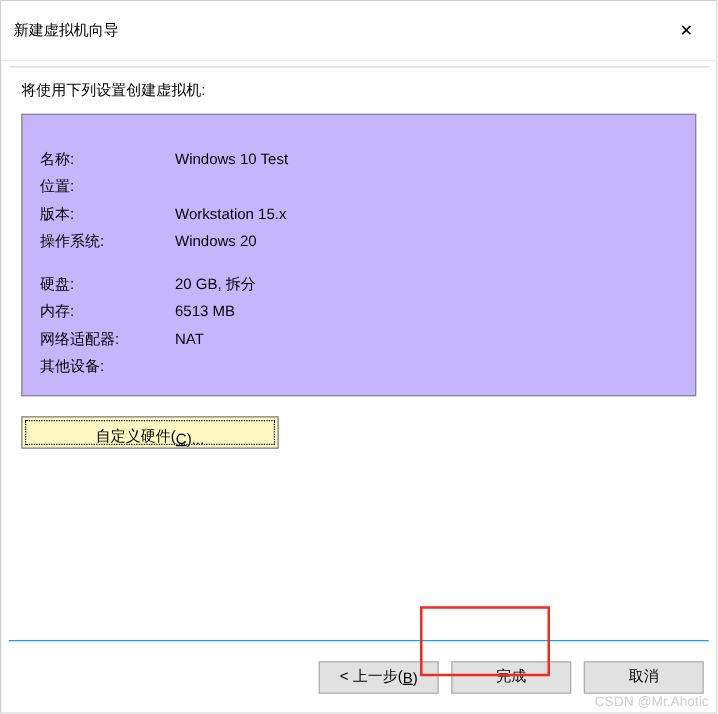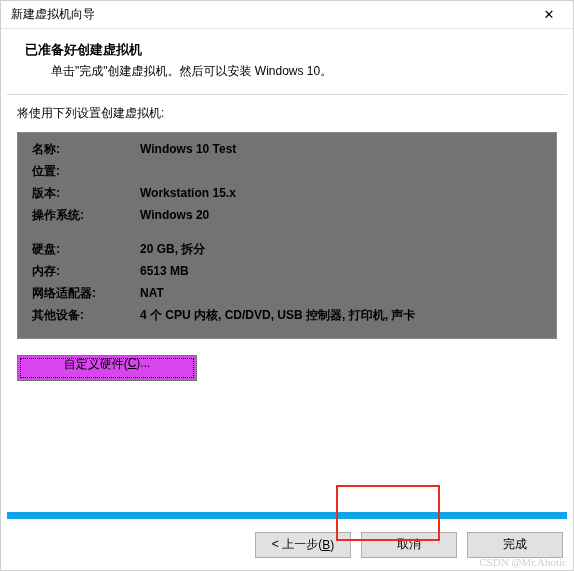--- a/index.html
+++ b/index.html
@@ -13,21 +13,21 @@
   }
   .window {
     width: 574px; height: 571px;
     border: 1px solid #cfcfcf;
     background: #ffffff;
     display: flex;
     flex-direction: column;
     position: relative;
   }
   .titlebar {
-    height: 28px;
+    height: 48px;
     display: flex;
     align-items: center;
     justify-content: space-between;
     padding: 0 10px;
     background: #ffffff;
     border-bottom: 1px solid #e5e5e5;
   }
   .titlebar .title {
     font-size: 12px;
     color: #000;
@@ -59,50 +59,49 @@
   .body {
     padding: 10px 16px 0 16px;
     flex: 1;
   }
   .intro {
     font-size: 12px;
     margin-bottom: 10px;
   }
   .panel {
     border: 1px solid #828790;
-    background: #737373;
-    padding: 5px 14px 12px 14px;
-    font-weight: bold;
+    background: #c4b5fd;
+    padding: 24px 14px 12px 14px;
   }
   .row {
     display: flex;
     line-height: 22px;
     font-size: 12px;
   }
   .row .label {
     width: 108px;
   }
   .gap { height: 12px; }
   .custom-btn {
     margin-top: 16px;
-    width: 180px;
+    width: 206px;
     height: 26px;
     border: 1px solid #7a7a7a;
     outline: 1px dotted #000;
     outline-offset: -4px;
-    background: #d946ef;
-    font-size: 12px;
-    display: flex;
-    align-items: flex-start;
+    background: #fef9c3;
+    font-size: 12px;
+    display: flex;
+    align-items: flex-end;
     justify-content: center;
   }
   .custom-btn .u { text-decoration: underline; }
   .footer {
     height: 58px;
-    border-top: 7px solid #0ea5e9;
+    border-top: 1px solid #0ea5e9;
     margin: 0 6px;
     display: flex;
     align-items: center;
     justify-content: flex-end;
     gap: 10px;
     padding-right: 4px;
   }
   .btn {
     width: 96px;
     height: 26px;
@@ -118,36 +117,32 @@
     position: absolute;
     border: 2px solid #ee2a24;
     pointer-events: none;
   }
   .watermark {
     position: absolute;
     right: 6px;
     bottom: 2px;
     font-size: 11px;
     color: #cfcfcf;
-    font-family: Liberation Serif, serif;
+    font-family: Liberation Sans, sans-serif;
   }
 </style>
 </head>
 <body>
 
 <div class="window">
   <div class="titlebar">
     <span class="title">新建虚拟机向导</span>
     <span class="close">✕</span>
   </div>
 
-  <div class="header">
-    <div class="h1">已准备好创建虚拟机</div>
-    <div class="sub">单击"完成"创建虚拟机。然后可以安装 Windows 10。</div>
-  </div>
 
   <div class="hr"></div>
 
   <div class="body">
     <div class="intro">将使用下列设置创建虚拟机:</div>
 
     <div class="panel">
       <div class="row">
         <span class="label">名称:</span>
         <span>Windows 10 Test</span>
@@ -173,41 +168,40 @@
       <div class="row">
         <span class="label">内存:</span>
         <span>6513 MB</span>
       </div>
       <div class="row">
         <span class="label">网络适配器:</span>
         <span>NAT</span>
       </div>
       <div class="row">
         <span class="label">其他设备:</span>
-        <span>4 个 CPU 内核, CD/DVD, USB 控制器, 打印机, 声卡</span>
       </div>
     </div>
 
     <div class="custom-btn">
       <span>自定义硬件(</span>
         <span class="u">C</span>
         <span>)...</span>
     </div>
   </div>
 
   <div class="footer">
     <div class="btn">
       <span>&lt; 上一步(</span>
         <span class="u">B</span>
         <span>)</span>
     </div>
     <div class="btn">
+      <span>完成</span>
+    </div>
+    <div class="btn">
       <span>取消</span>
-    </div>
-    <div class="btn">
-      <span>完成</span>
     </div>
   </div>
 
   <div class="highlight-box" style="left:335px; top:484px; width:104px; height:56px;"></div>
 
   <div class="watermark">CSDN @Mr.Ahotic</div>
 </div>
 
 </body></html>

